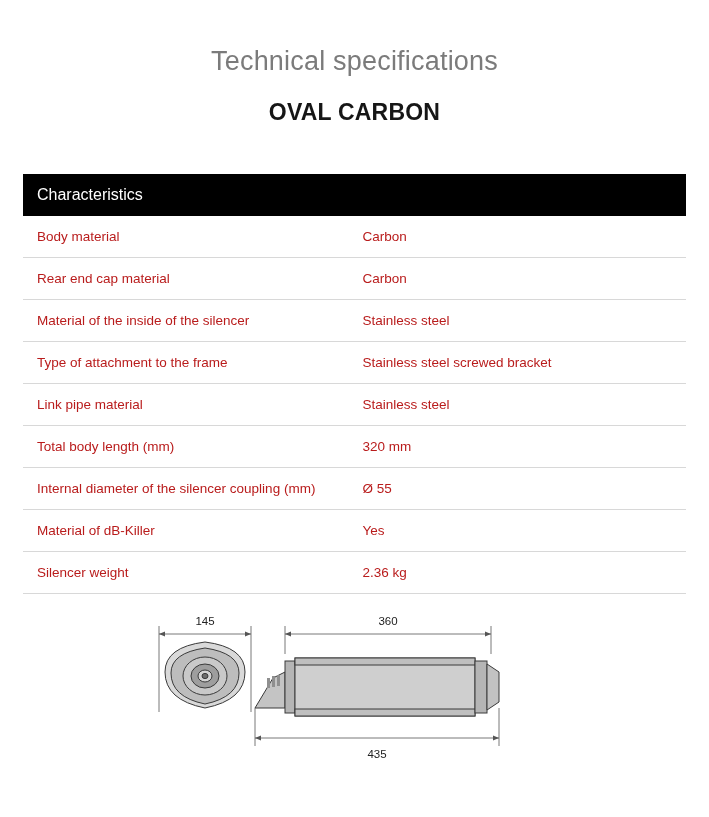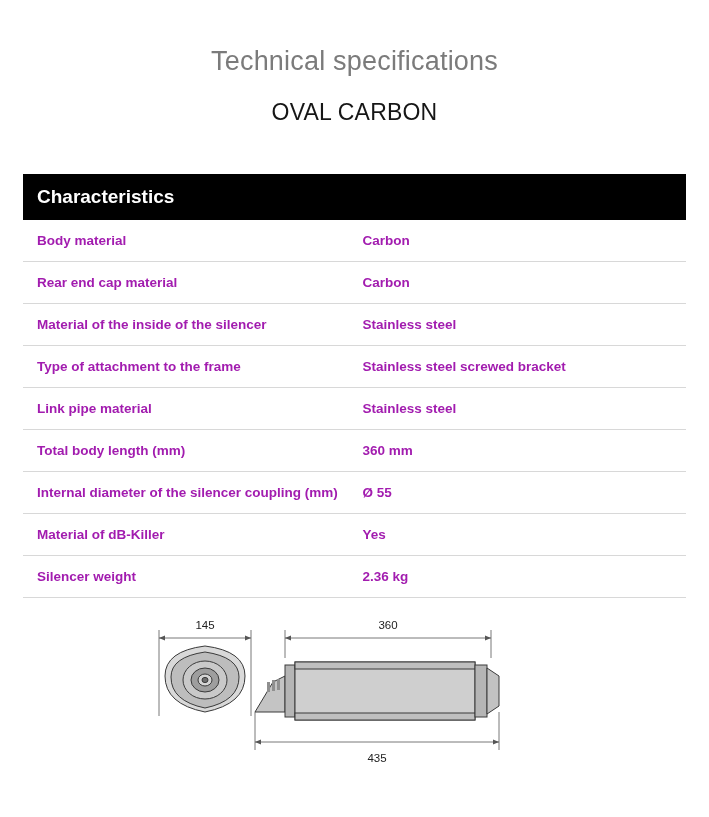--- a/index.html
+++ b/index.html
@@ -26,47 +26,46 @@
     font-size: 27px;
     color: #7b7b7b;
     font-weight: 400;
     margin-top: 46px;
     letter-spacing: 0.2px;
   }
   .subtitle {
     text-align: center;
     font-size: 23px;
     color: #161616;
-    font-weight: 400;
+    font-weight: 700;
     margin-top: 22px;
     letter-spacing: 0.2px;
   }
   .spec-table {
     margin: 48px 23px 0 23px;
     width: 663px;
     border-collapse: collapse;
     table-layout: fixed;
   }
   .spec-table thead th {
     background: #000000;
     color: #ffffff;
     text-align: left;
-    font-size: 19px;
-    font-weight: bold;
+    font-size: 16px;
+    font-weight: normal;
     padding: 12px 0 12px 14px;
     height: 42px;
   }
   .spec-table tbody td {
     border-bottom: 1px solid #d8d8d8;
     font-size: 13.5px;
-    color: #a21caf;
+    color: #b91c1c;
     padding: 13px 0 13px 14px;
     height: 40px;
     vertical-align: middle;
-    font-weight: bold;
   }
   .spec-table tbody td.value {
     padding-left: 8px;
   }
   .col-name { width: 411px; }
   .col-value { width: 252px; margin-left: 26px; }
 
   .drawing {
     position: relative;
     margin: 18px auto 0 auto;
@@ -110,21 +109,21 @@
       <tr>
         <td class="col-name">Type of attachment to the frame</td>
         <td class="col-value value">Stainless steel screwed bracket</td>
       </tr>
       <tr>
         <td class="col-name">Link pipe material</td>
         <td class="col-value value">Stainless steel</td>
       </tr>
       <tr>
         <td class="col-name">Total body length (mm)</td>
-        <td class="col-value value">360 mm</td>
+        <td class="col-value value">320 mm</td>
       </tr>
       <tr>
         <td class="col-name">Internal diameter of the silencer coupling (mm)</td>
         <td class="col-value value">Ø 55</td>
       </tr>
       <tr>
         <td class="col-name">Material of dB-Killer</td>
         <td class="col-value value">Yes</td>
       </tr>
       <tr>

